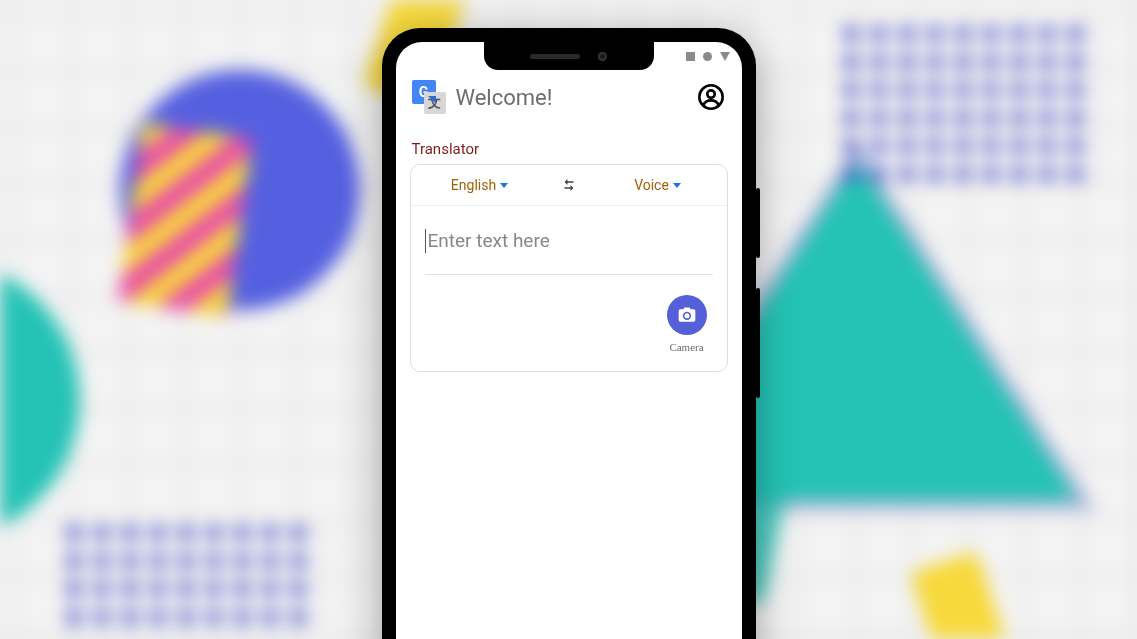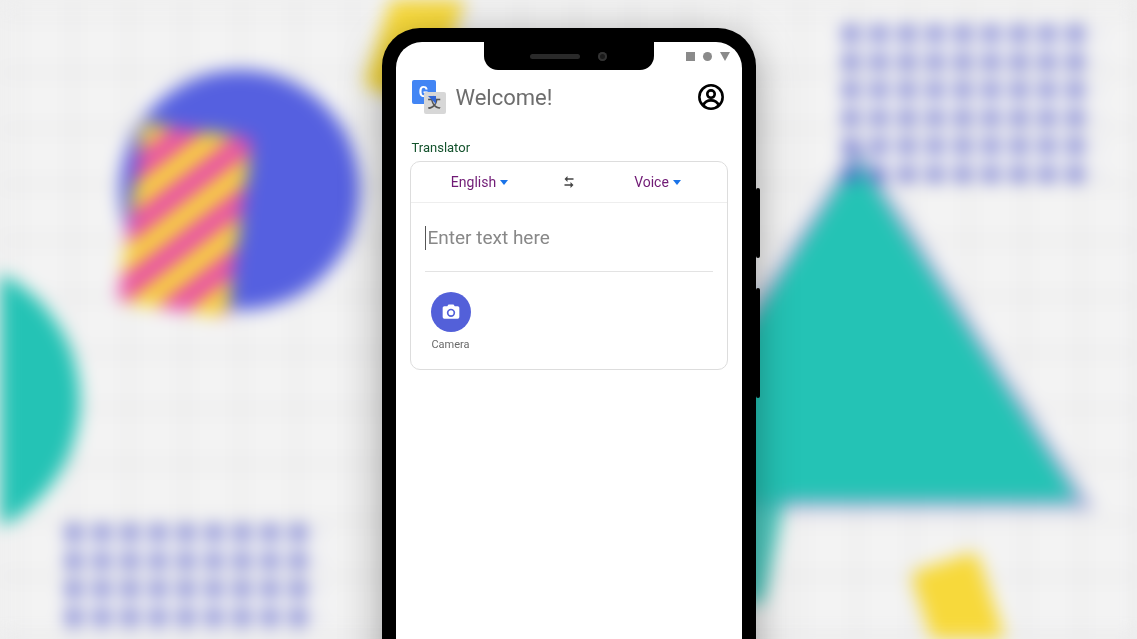--- a/index.html
+++ b/index.html
@@ -231,22 +231,22 @@
   }
   .account-icon {
     width: 30px; height: 30px;
     color: #000;
     display: flex; align-items: center; justify-content: center;
     cursor: pointer;
   }
   .account-icon svg { width: 28px; height: 28px; }
 
   .section-label {
-    font-size: 13px;
-    color: #14532d;
+    font-size: 15px;
+    color: #7f1d1d;
     margin: 18px 2px 6px 2px;
   }
 
   .card {
     border: 1px solid #ddd;
     border-radius: 10px;
     background: #fff;
     overflow: hidden;
   }
 
@@ -255,21 +255,21 @@
     align-items: center;
     height: 40px;
     border-bottom: 1px solid #eee;
   }
   .langbar .lang {
     flex: 1;
     display: flex;
     align-items: center;
     justify-content: center;
     gap: 4px;
-    color: #701a75;
+    color: #a16207;
     font-size: 14px;
     cursor: pointer;
   }
   .langbar .lang .caret {
     width: 0; height: 0;
     border-left: 4px solid transparent;
     border-right: 4px solid transparent;
     border-top: 5px solid #1a73e8;
   }
   .langbar .swap {
@@ -298,22 +298,23 @@
     margin-top: 1px;
   }
   .input-area hr {
     border: 0;
     border-top: 1px solid #e3e3e3;
     margin: 14px 0 0 0;
   }
 
   .modes {
     display: flex;
-    justify-content: flex-start;
+    justify-content: flex-end;
     padding: 14px 6px 18px 6px;
+    font-family: Liberation Serif, serif;
   }
   .mode {
     display: flex;
     flex-direction: column;
     align-items: center;
     gap: 6px;
     cursor: pointer;
     width: 68px;
   }
   .mode .bubble {

